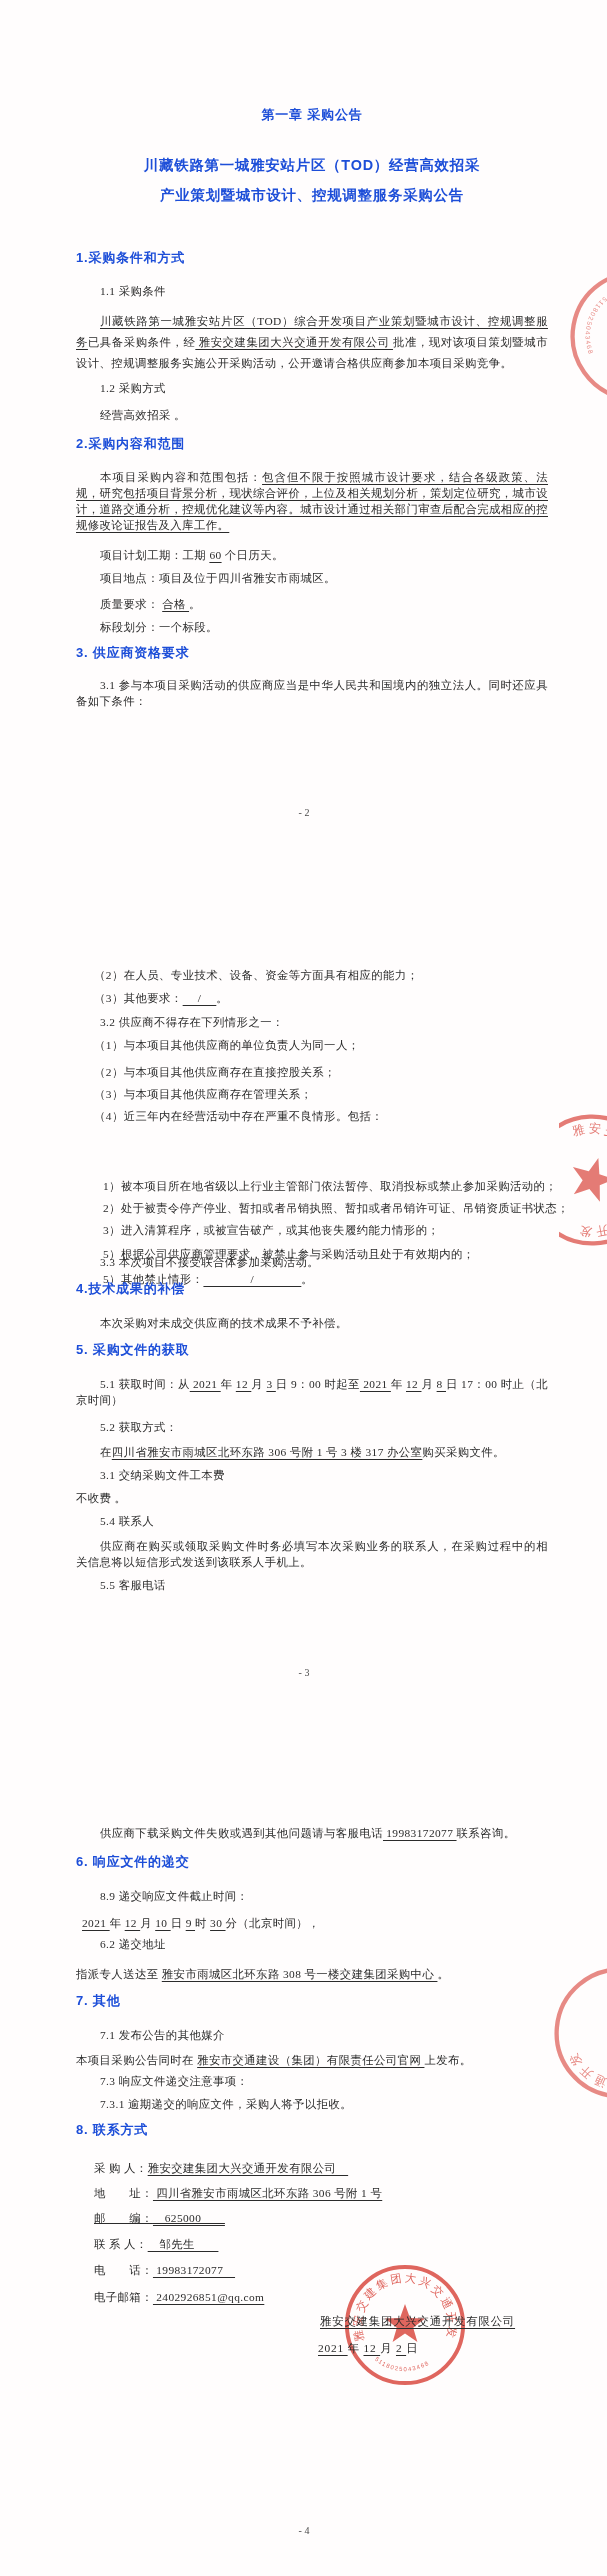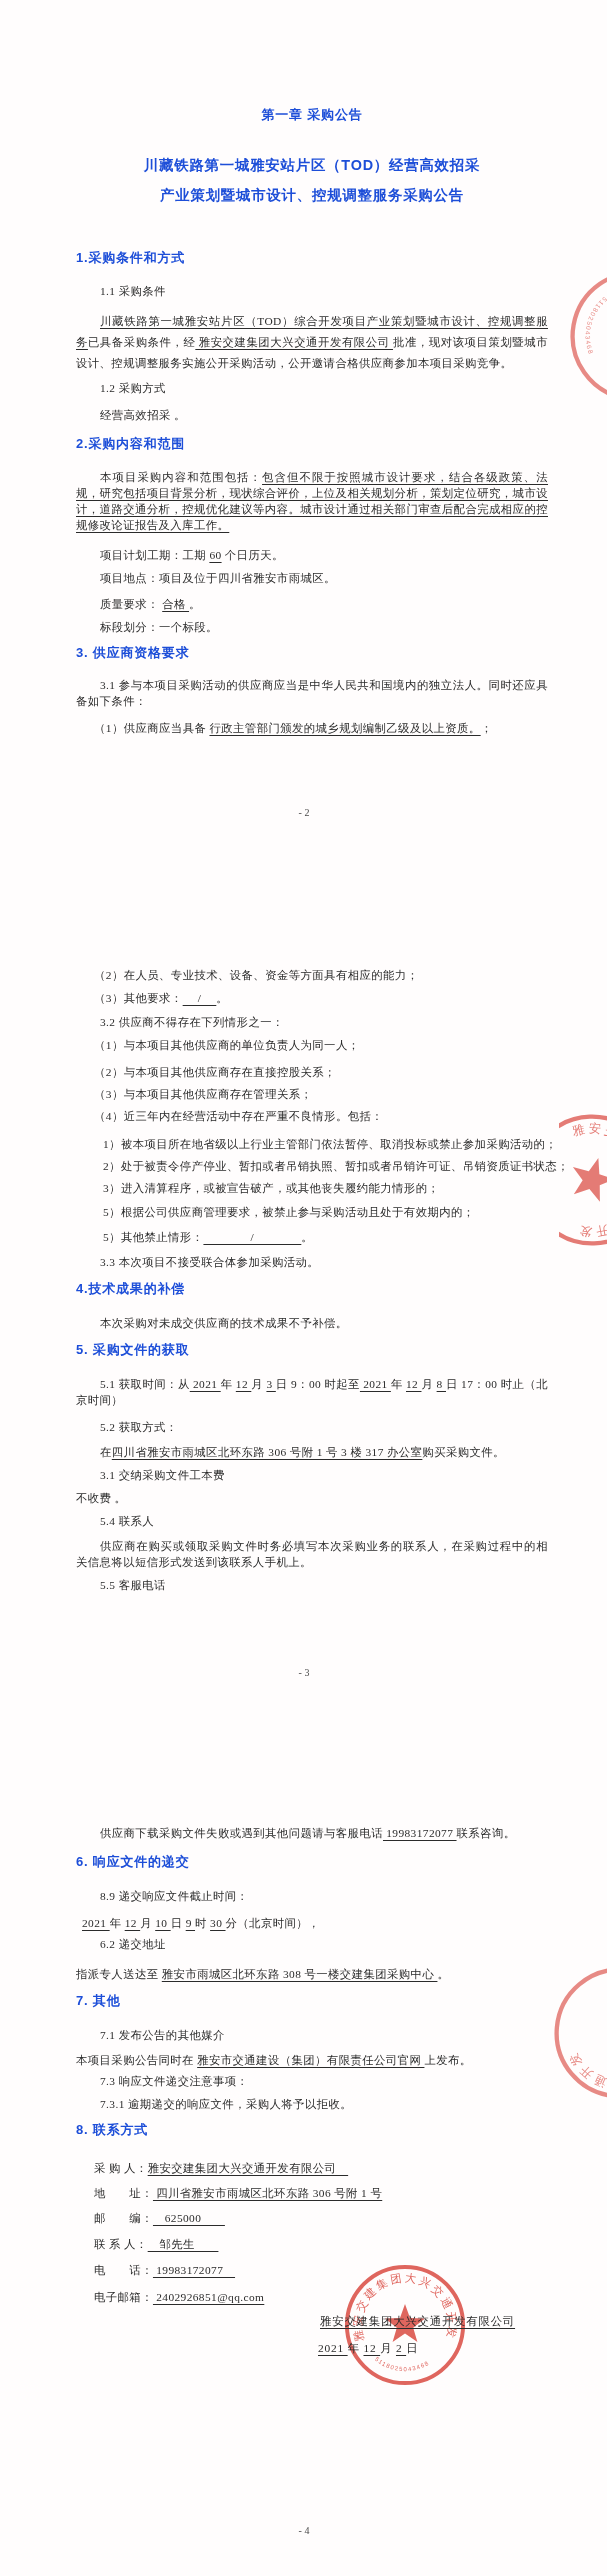--- a/index.html
+++ b/index.html
@@ -6,21 +6,21 @@
   #page{position:relative;width:608px;height:2576px;background:#fffdfd;overflow:hidden;
         font-family:"Liberation Serif","DejaVu Serif",serif;color:#2b2b2b;}
   .line{position:absolute;left:76px;width:472px;margin:0;font-size:11.4px;line-height:21px;
         letter-spacing:0.4px;text-align:justify;}
   .center{left:0;width:608px;text-align:center;}
   .hd{position:absolute;left:76px;width:472px;margin:0;font-family:"Liberation Sans","DejaVu Sans",sans-serif;
       font-weight:700;font-size:13px;color:#1d4ed8;letter-spacing:0.8px;}
   .title{font-family:"Liberation Sans","DejaVu Sans",sans-serif;font-weight:700;}
   .ind{text-indent:24px;}
   .item{padding-left:18px;}
-  .kitem{padding-left:27px;}
+  .kitem{padding-left:27px;margin-top:42px;}
   .u{text-decoration:underline;text-underline-offset:3px;text-decoration-thickness:0.8px;}
   .pgnum{position:absolute;left:0;width:608px;text-align:center;font-size:10px;color:#4a4a4a;margin:0;}
   .tight{line-height:16px;}
   .sig{position:absolute;margin:0;font-size:11.4px;letter-spacing:0.8px;}
   .seal-svg{position:absolute;pointer-events:none;}
   .seal-clip{position:absolute;overflow:hidden;pointer-events:none;}
 </style>
 </head>
 <body>
 
@@ -38,21 +38,20 @@
 
   <p class="hd" style="top:435px;">2.采购内容和范围</p>
   <p class="line ind tight" style="top:469px;"><span>本项目采购内容和范围包括：</span><span class="u">包含但不限于按照城市设计要求，结合各级政策、法规，研究包括项目背景分析，现状综合评价，上位及相关规划分析，策划定位研究，城市设计，道路交通分析，控规优化建议等内容。城市设计通过相关部门审查后配合完成相应的控规修改论证报告及入库工作。</span></p>
   <p class="line ind" style="top:545px;"><span>项目计划工期：工期 </span><span class="u">60</span><span> 个日历天。</span></p>
   <p class="line ind" style="top:568px;">项目地点：项目及位于四川省雅安市雨城区。</p>
   <p class="line ind" style="top:594px;"><span>质量要求： </span><span class="u"> 合格 </span><span> 。</span></p>
   <p class="line ind" style="top:617px;">标段划分：一个标段。</p>
 
   <p class="hd" style="top:644px;">3. 供应商资格要求</p>
   <p class="line ind tight" style="top:677px;">3.1 参与本项目采购活动的供应商应当是中华人民共和国境内的独立法人。同时还应具备如下条件：</p>
-  <p class="line item" style="top:718px;"><span>（1）供应商应当具备 </span><span class="u">行政主管部门颁发的城乡规划编制乙级及以上资质。</span><span>；</span></p>
 
   <p class="pgnum" style="top:807px;">- 2</p>
 
   <p class="line item" style="top:965px;">（2）在人员、专业技术、设备、资金等方面具有相应的能力；</p>
   <p class="line item" style="top:988px;"><span>（3）其他要求：</span><span class="u">　 / 　</span><span>。</span></p>
   <p class="line ind" style="top:1012px;">3.2 供应商不得存在下列情形之一：</p>
   <p class="line item" style="top:1035px;">（1）与本项目其他供应商的单位负责人为同一人；</p>
   <p class="line item" style="top:1062px;">（2）与本项目其他供应商存在直接控股关系；</p>
   <p class="line item" style="top:1084px;">（3）与本项目其他供应商存在管理关系；</p>
   <p class="line item" style="top:1106px;">（4）近三年内在经营活动中存在严重不良情形。包括：</p>
@@ -88,21 +87,21 @@
 
   <p class="hd" style="top:1992px;">7. 其他</p>
   <p class="line ind" style="top:2025px;">7.1 发布公告的其他媒介</p>
   <p class="line" style="top:2050px;"><span>本项目采购公告同时在 </span><span class="u">雅安市交通建设（集团）有限责任公司官网 </span><span>上发布。</span></p>
   <p class="line ind" style="top:2071px;">7.3 响应文件递交注意事项：</p>
   <p class="line ind" style="top:2094px;">7.3.1 逾期递交的响应文件，采购人将予以拒收。</p>
 
   <p class="hd" style="top:2121px;">8. 联系方式</p>
   <p class="line item" style="top:2158px;"><span>采 购 人：</span><span class="u">雅安交建集团大兴交通开发有限公司　</span></p>
   <p class="line item" style="top:2183px;"><span>地　　址：</span><span class="u"> 四川省雅安市雨城区北环东路 306 号附 1 号 </span></p>
-  <p class="line item" style="top:2208px;"><span>邮　　编：</span><span class="u">　625000　　</span></p>
+  <p class="line item" style="top:2208px;text-decoration:underline;"><span>邮　　编：</span><span class="u">　625000　　</span></p>
   <p class="line item" style="top:2234px;"><span>联 系 人：</span><span class="u">　邹先生　　</span></p>
   <p class="line item" style="top:2260px;"><span>电　　话：</span><span class="u"> 19983172077　</span></p>
   <p class="line item" style="top:2287px;"><span>电子邮箱：</span><span class="u"> 2402926851@qq.com </span></p>
 
   <svg class="seal-svg" style="left:339px;top:2259px;" width="132" height="132" viewBox="0 0 200 200">
     <g opacity="0.82">
       <circle cx="100" cy="100" r="88" fill="none" stroke="#d9453c" stroke-width="6"></circle>
       <polygon points="100,68 107.6,89.5 130.4,90.1 112.4,104 118.8,125.9 100,113 81.2,125.9 87.6,104 69.6,90.1 92.4,89.5" fill="#d9453c"></polygon>
       <defs>
         <path id="m-top" d="M 40,128 A 66,66 0 1 1 160,128" fill="none"></path>

